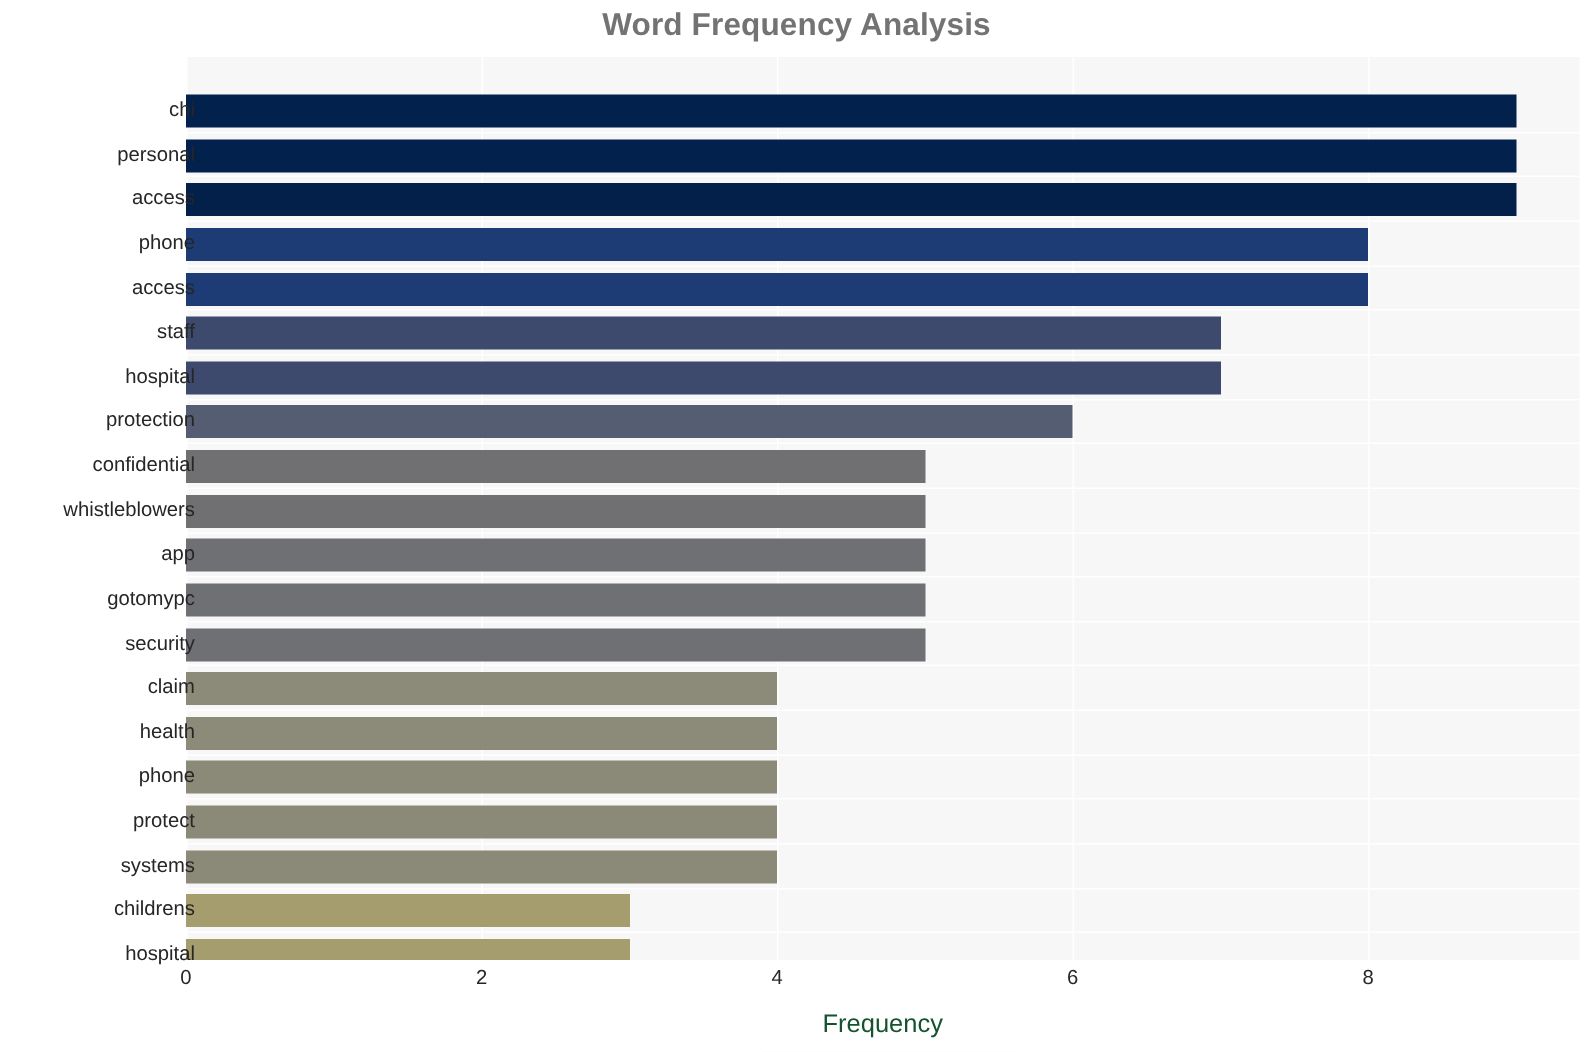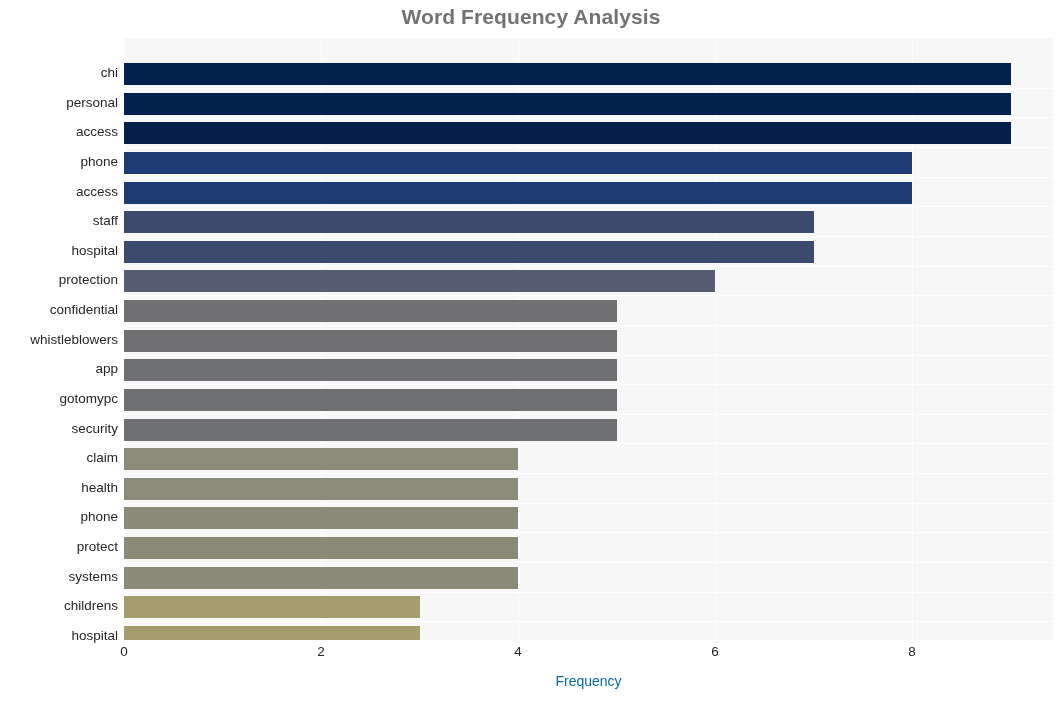--- a/index.html
+++ b/index.html
@@ -72,21 +72,21 @@
   .ytick-label {
     position: absolute;
     right: 1068px; 
     text-align: right;
     font-size: 13.5px;
     color: #262626;
     white-space: nowrap;
   }
   #ytick-layer {
     position: absolute;
-    left: 0;
+    left: 12px;
     top: 38px;
     width: 118px;
     height: 602px;
   }
   #ytick-layer .ytick-label {
     position: absolute;
     right: 0;
     left: auto;
     width: 118px;
   }
@@ -107,22 +107,22 @@
     color: #262626;
     white-space: nowrap;
   }
 
   #xaxis-title {
     position: absolute;
     left: 124px;
     top: 673px;
     width: 929px;
     text-align: center;
-    font-size: 14px;
-    color: #0369a1;
+    font-size: 17px;
+    color: #14532d;
   }
 </style>
 </head>
 <body>
 
 <div id="chart-root">
 
   <div id="chart-title">Word Frequency Analysis</div>
 
   <div id="plot-area">

